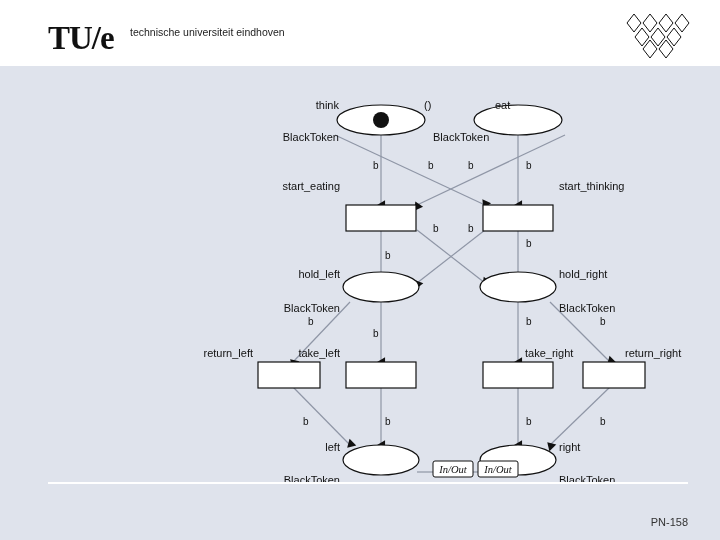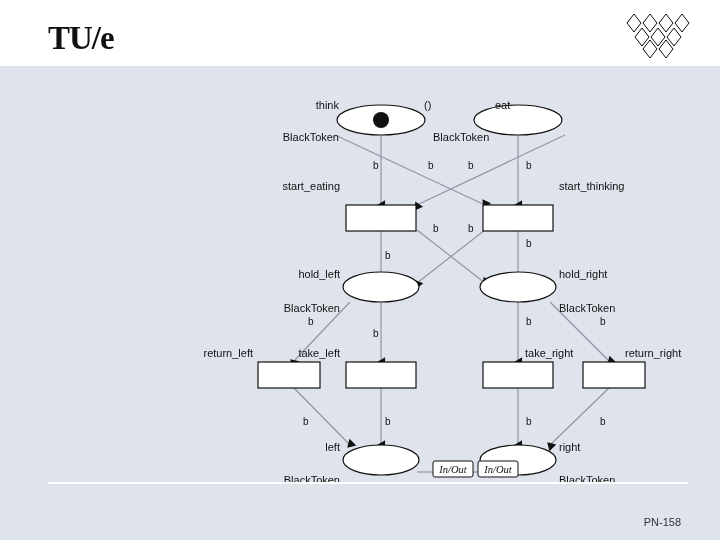--- a/index.html
+++ b/index.html
@@ -82,36 +82,37 @@
   .faculty {
     position: absolute;
     left: 56px;
     top: 496px;
     font-size: 11px;
     font-weight: bold;
     color: #ffffff;
   }
   .pagenum {
     position: absolute;
-    right: 39px;
+    right: 32px;
     top: 516px;
     font-size: 11px;
     color: #333333;
   }
   .lbl { font-family: "Liberation Sans", sans-serif; font-size: 11px; fill: #111111; }
   .lbl-sm { font-family: "Liberation Sans", sans-serif; font-size: 10px; fill: #111111; }
   .lbl-it { font-family: "Liberation Serif", serif; font-style: italic; font-size: 10.5px; fill: #111111; }
 </style>
 </head>
 <body>
 
 <div class="slide">
 
   <div class="header">
     <div class="tue-logo">TU/e</div>
+    <div class="tue-sub">technische universiteit eindhoven</div>
     <svg class="tue-mark" viewBox="0 0 74 50">
       <g stroke="#111" stroke-width="1" fill="none">
         <polygon points="10,6 17,15 10,24 3,15"></polygon>
         <polygon points="26,6 33,15 26,24 19,15"></polygon>
         <polygon points="42,6 49,15 42,24 35,15"></polygon>
         <polygon points="58,6 65,15 58,24 51,15"></polygon>
         <polygon points="18,20 25,29 18,38 11,29"></polygon>
         <polygon points="34,20 41,29 34,38 27,29"></polygon>
         <polygon points="50,20 57,29 50,38 43,29"></polygon>
         <polygon points="26,32 33,41 26,50 19,41"></polygon>

